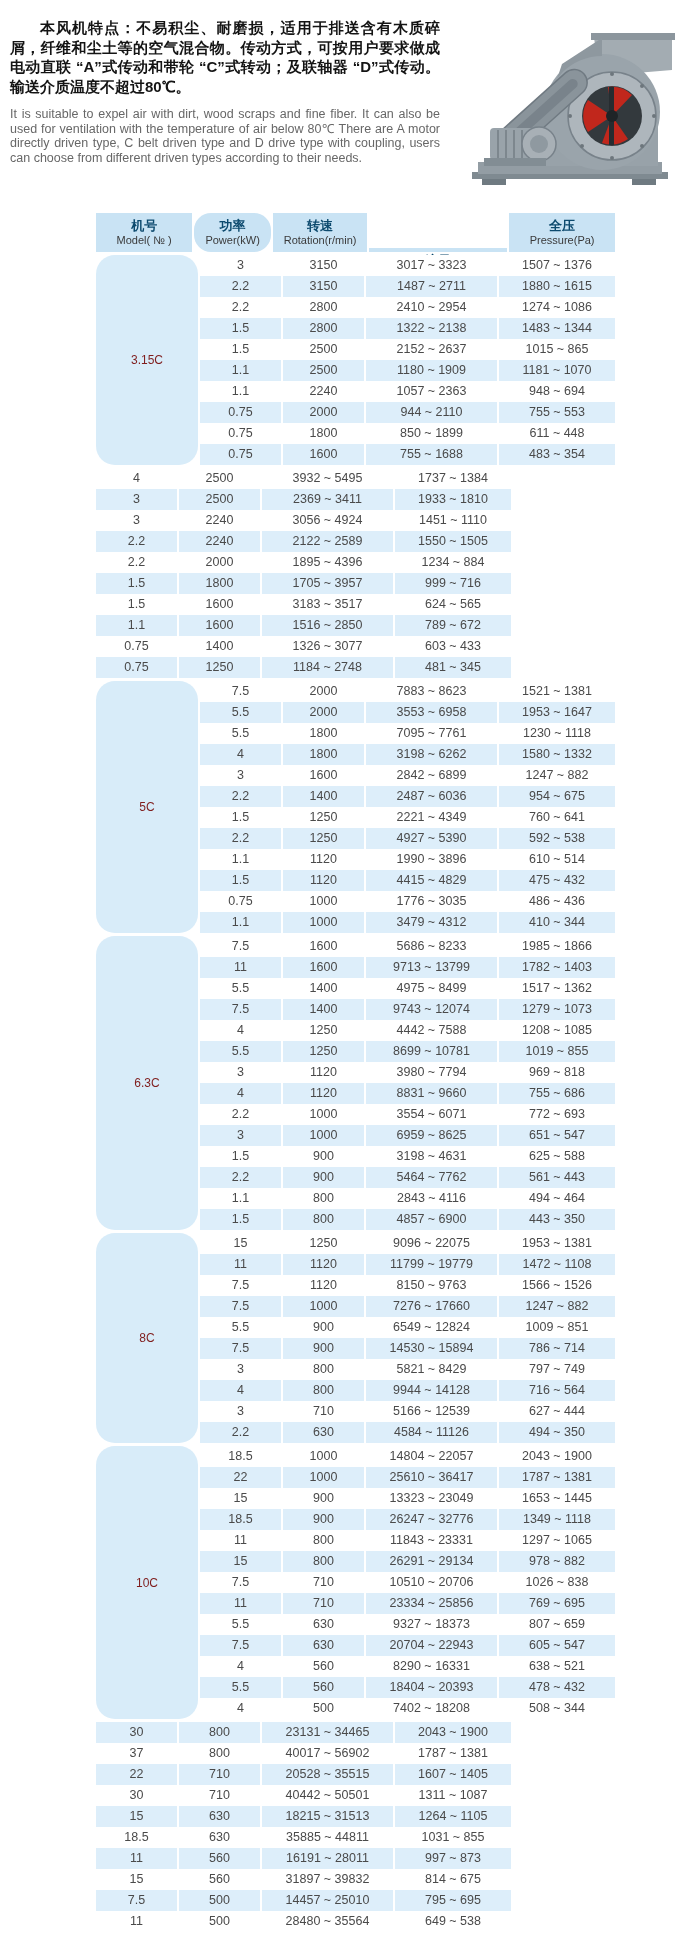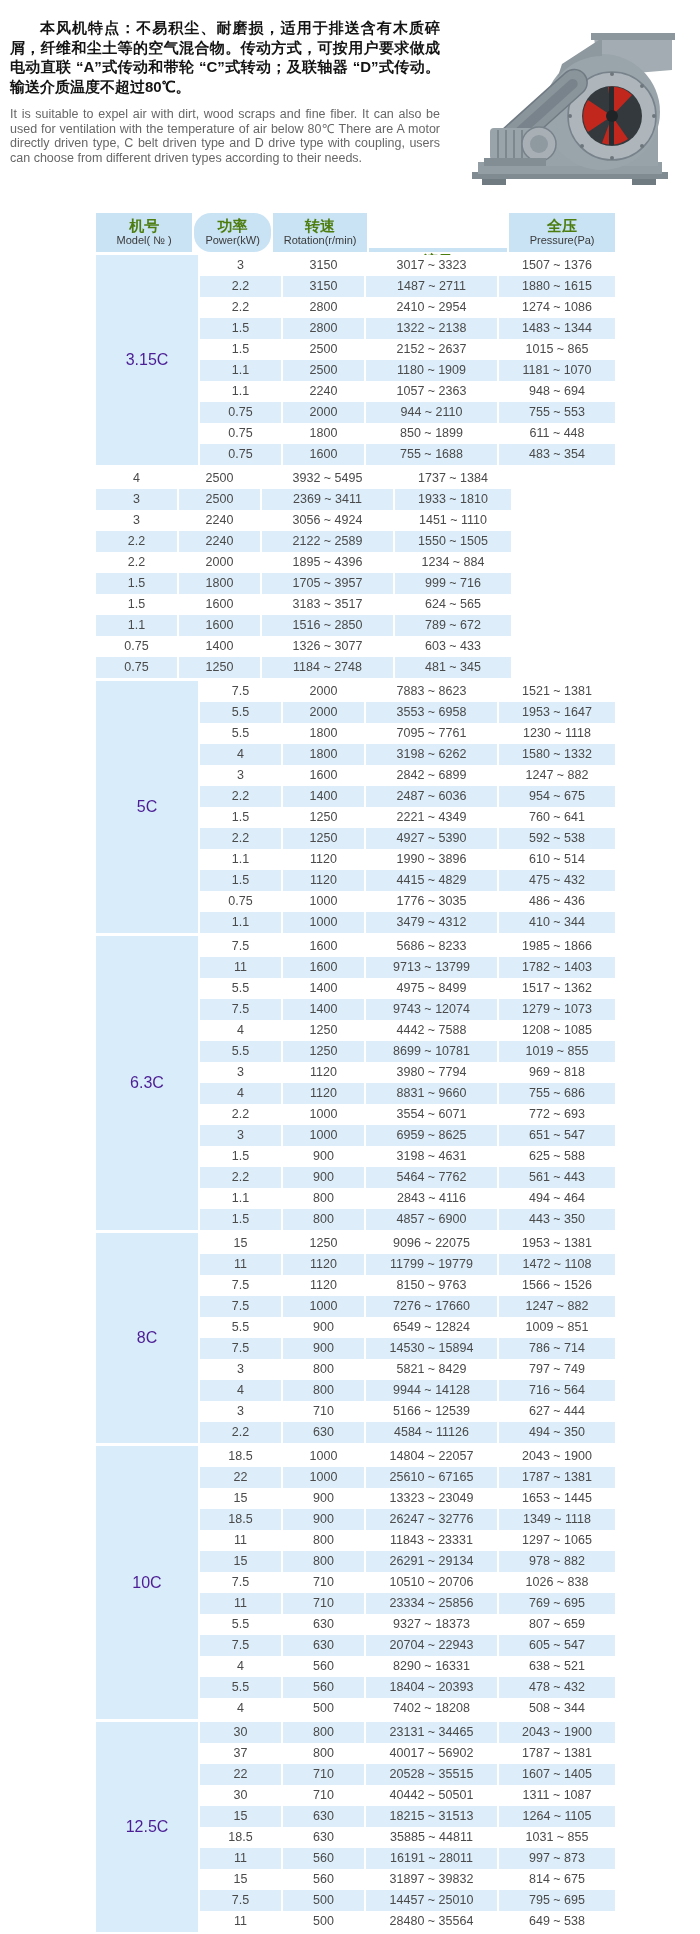--- a/index.html
+++ b/index.html
@@ -19,29 +19,29 @@
     color:#676767; text-align:justify;
   }
   .fan-figure { flex:1; display:flex; justify-content:center; align-items:flex-start; padding-top:8px; }
   
   .spec-table { margin:16px 0 0 96px; width:519px; }
   .thead { display:flex; height:39px; }
   .th {
     background:#c9e3f4; text-align:center; box-sizing:border-box; padding-top:4px;
   }
   .th + .th { margin-left:2px; }
-  .th .cnl { font-size:15px; font-weight:bold; color:#4d7c0f; line-height:17px; }
+  .th .cnl { font-size:13px; font-weight:bold; color:#0c4a6e; line-height:17px; }
   .th .enl { font-size:11px; color:#3a3a3a; line-height:13px; }
   .w-model { width:102px; } .w-power { width:81px;border-radius:17px; } .w-rotation { width:100px; }
   .w-volume { width:146px;margin-top:35px; } .w-pressure { width:112px; }
   .section { display:flex; margin-top:3px; }
   .model-cell {
     width:102px; margin-right:2px; background:#d8ecf9;
     display:flex; align-items:center; justify-content:center;
-    font-size:16px; color:#4c1d95;
+    font-size:12px; color:#7f1d1d;border-radius:19px;
   }
   .rows { width:415px; }
   .row { display:flex; height:21px; }
   .dcell {
     line-height:21px; text-align:center; font-size:12.5px; color:#4a4a4a;
     box-sizing:border-box; background:#ffffff;
   }
   .col-power { width:81px; }
   .col-rotation { width:81px; margin-left:2px; }
   .col-volume { width:131px; margin-left:2px; }
@@ -502,21 +502,21 @@
           <div class="rows">
             <div class="row">
               <div class="dcell col-power">18.5</div>
               <div class="dcell col-rotation">1000</div>
               <div class="dcell col-volume">14804 ~ 22057</div>
               <div class="dcell col-pressure">2043 ~ 1900</div>
             </div>
             <div class="row alt">
               <div class="dcell col-power">22</div>
               <div class="dcell col-rotation">1000</div>
-              <div class="dcell col-volume">25610 ~ 67165</div>
+              <div class="dcell col-volume">25610 ~ 36417</div>
               <div class="dcell col-pressure">1787 ~ 1381</div>
             </div>
             <div class="row">
               <div class="dcell col-power">15</div>
               <div class="dcell col-rotation">900</div>
               <div class="dcell col-volume">13323 ~ 23049</div>
               <div class="dcell col-pressure">1653 ~ 1445</div>
             </div>
             <div class="row alt">
               <div class="dcell col-power">18.5</div>
@@ -574,21 +574,20 @@
             </div>
             <div class="row">
               <div class="dcell col-power">4</div>
               <div class="dcell col-rotation">500</div>
               <div class="dcell col-volume">7402 ~ 18208</div>
               <div class="dcell col-pressure">508 ~ 344</div>
             </div>
           </div>
         </div>
         <div class="section">
-          <div class="model-cell">12.5C</div>
           <div class="rows">
             <div class="row alt">
               <div class="dcell col-power">30</div>
               <div class="dcell col-rotation">800</div>
               <div class="dcell col-volume">23131 ~ 34465</div>
               <div class="dcell col-pressure">2043 ~ 1900</div>
             </div>
             <div class="row">
               <div class="dcell col-power">37</div>
               <div class="dcell col-rotation">800</div>

